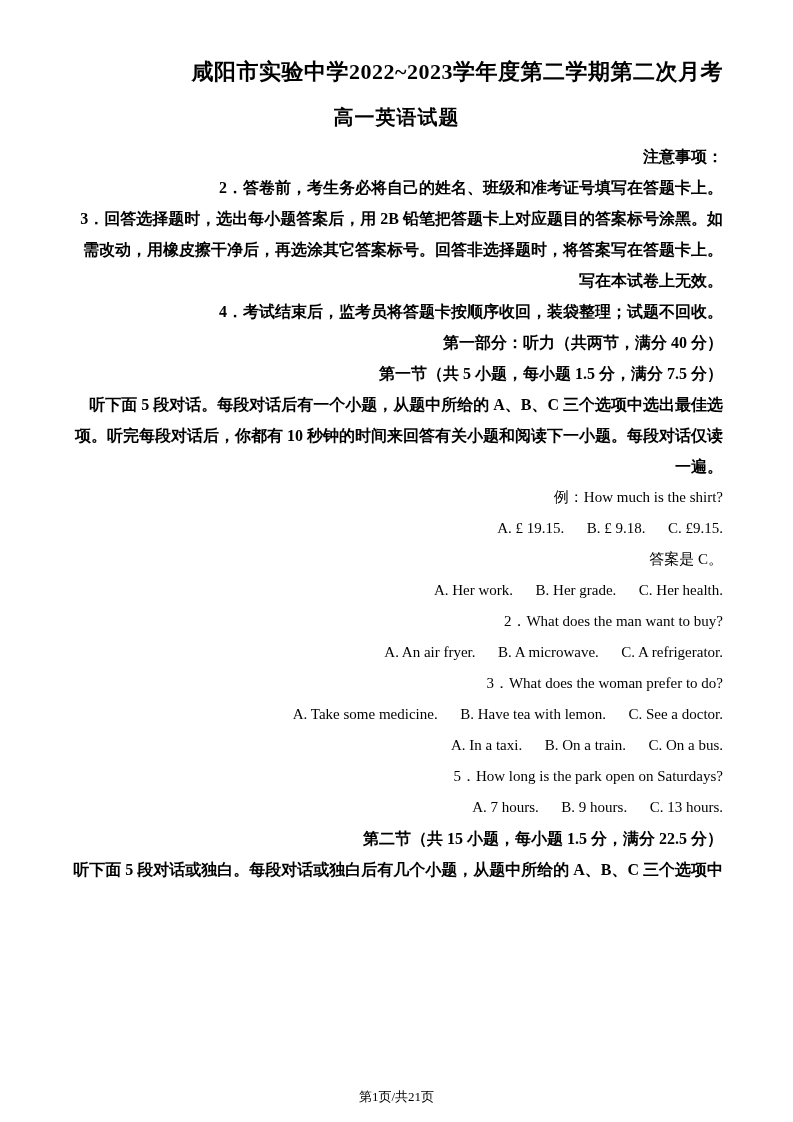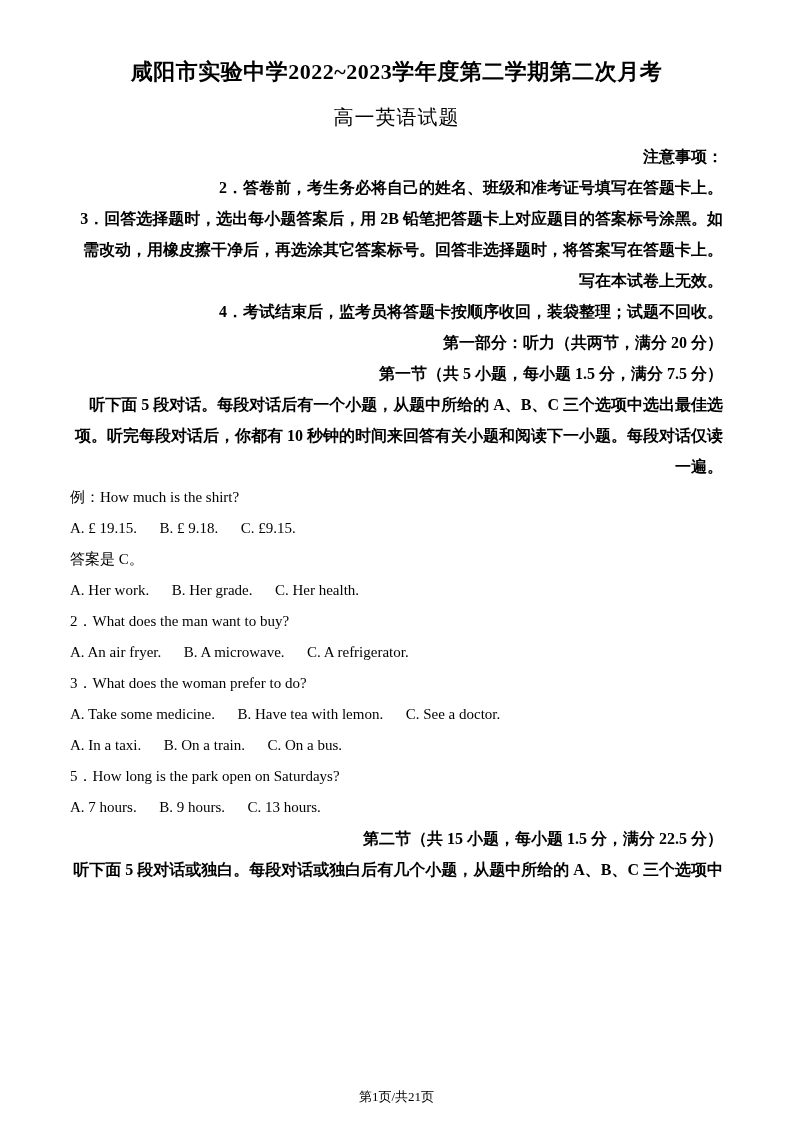--- a/index.html
+++ b/index.html
@@ -15,49 +15,49 @@
       overflow: hidden;
     }
     .content {
       position: absolute;
       left: 70px;
       right: 70px;
       top: 56px;
     }
     .title {
       margin: 0;
-      text-align: center;
+      text-align: right;
       font-size: 22px;
       font-weight: 700;
       line-height: 32px;
       letter-spacing: 0.5px;
     }
     .subtitle {
       margin: 13px 0 8px 0;
       text-align: center;
       font-size: 20px;
-      font-weight: 400;
+      font-weight: 700;
       line-height: 32px;
       letter-spacing: 1px;
     }
     .para {
       margin: 0;
       font-size: 16px;
       font-weight: 700;
       line-height: 31px;
       white-space: pre-wrap;
       text-align: right;
     }
     .q {
       margin: 0;
       font-size: 15px;
       font-weight: 400;
       line-height: 31px;
       white-space: pre-wrap;
-      text-align: left;
+      text-align: right;
     }
     .footer {
       position: absolute;
       left: 0;
       right: 0;
       bottom: 16px;
       text-align: center;
       font-size: 13px;
       color: #000000;
     }
@@ -72,21 +72,21 @@
     <h2 class="subtitle">高一英语试题</h2>
 
     <div>
       <p class="para">注意事项：</p>
       <p class="para">2．答卷前，考生务必将自己的姓名、班级和准考证号填写在答题卡上。</p>
       <p class="para"> 3．回答选择题时，选出每小题答案后，用 2B 铅笔把答题卡上对应题目的答案标号涂黑。如需改动，用橡皮擦干净后，再选涂其它答案标号。回答非选择题时，将答案写在答题卡上。写在本试卷上无效。</p>
       <p class="para">4．考试结束后，监考员将答题卡按顺序收回，装袋整理；试题不回收。</p>
     </div>
 
     <div>
-      <p class="para">第一部分：听力（共两节，满分 20 分）</p>
+      <p class="para">第一部分：听力（共两节，满分 40 分）</p>
 
       <p class="para">第一节（共 5 小题，每小题 1.5 分，满分 7.5 分）</p>
       <p class="para">听下面 5 段对话。每段对话后有一个小题，从题中所给的 A、B、C 三个选项中选出最佳选项。听完每段对话后，你都有 10 秒钟的时间来回答有关小题和阅读下一小题。每段对话仅读一遍。</p>
 
       <p class="q">例：How much is the shirt?</p>
       <p class="q">A. £ 19.15.      B. £ 9.18.      C. £9.15.</p>
       <p class="q">答案是 C。</p>
 
       <p class="q">A. Her work.      B. Her grade.      C. Her health.</p>
 

